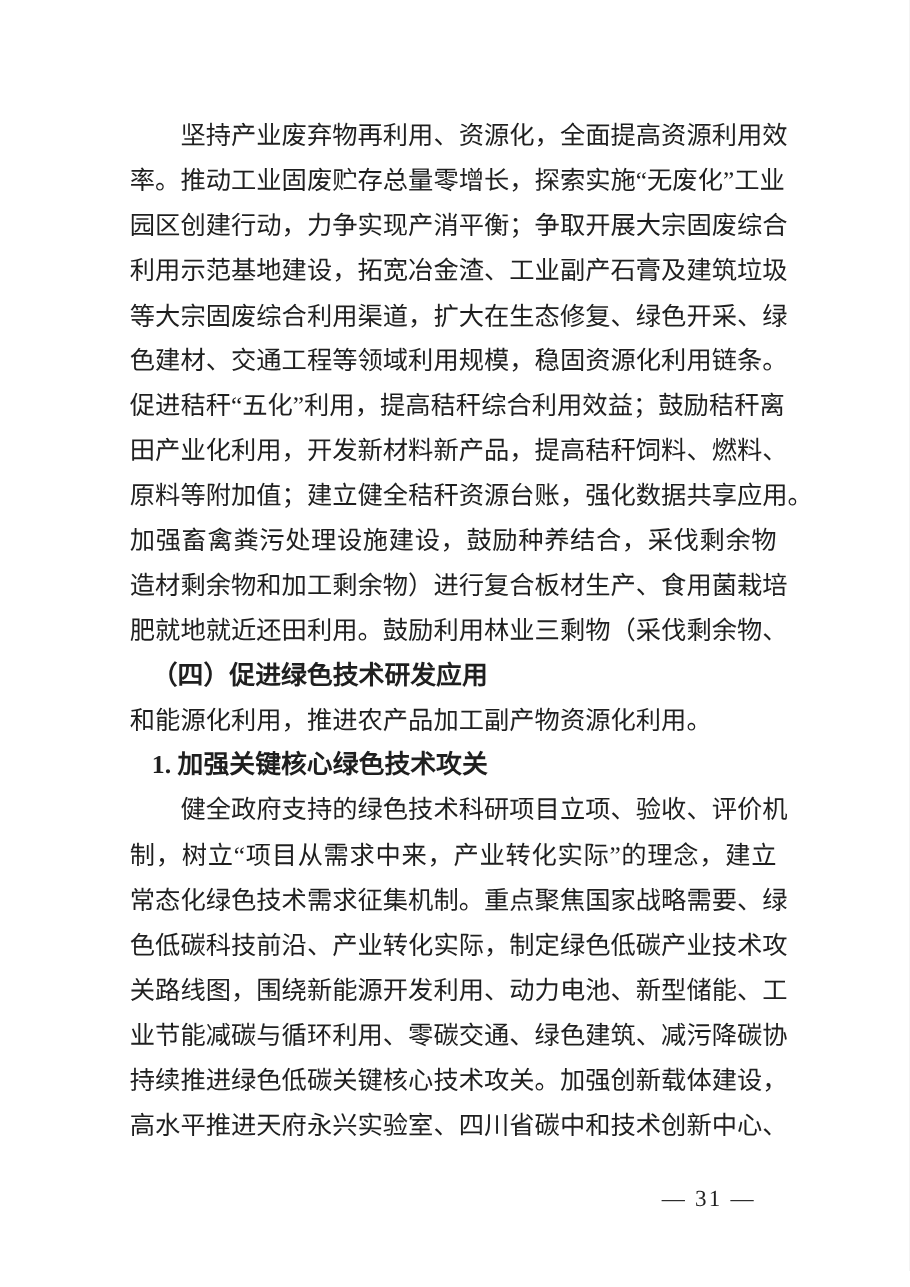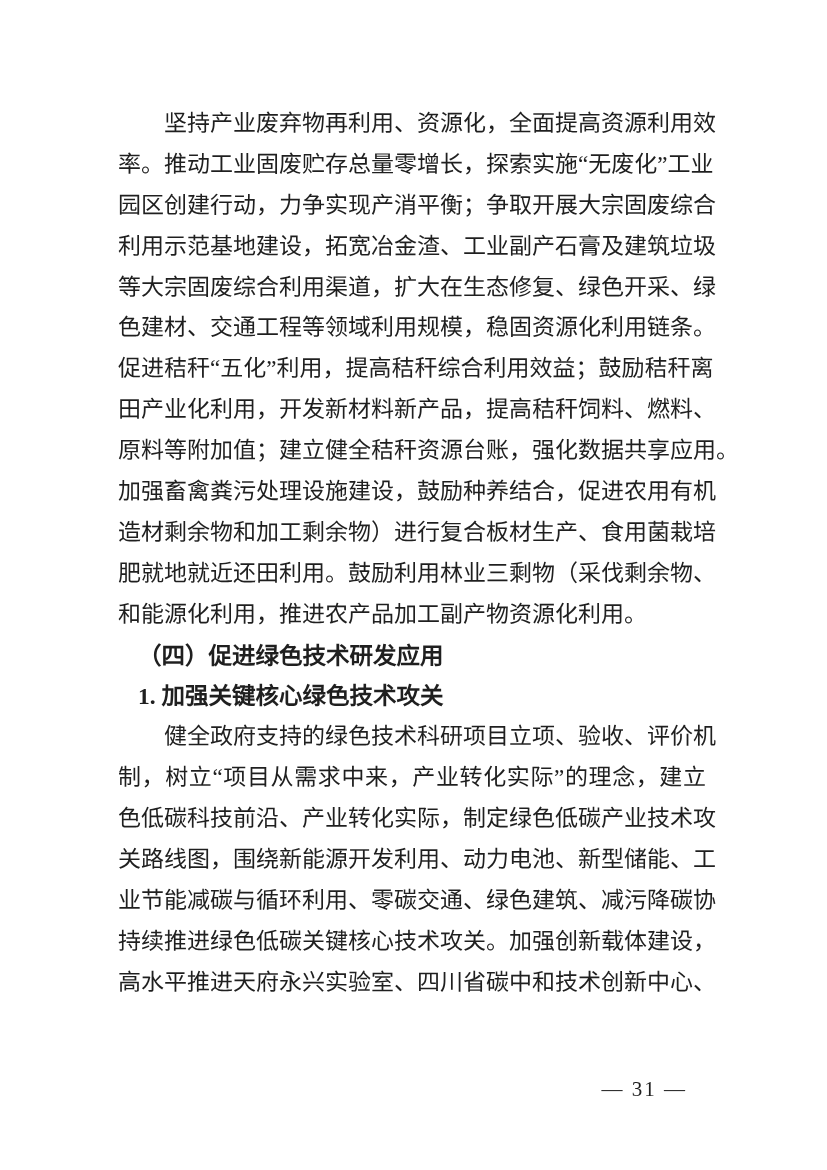--- a/index.html
+++ b/index.html
@@ -62,28 +62,29 @@
   <div class="content">
       <div class="line para-start">坚持产业废弃物再利用、资源化，全面提高资源利用效</div>
       <div class="line body">率。推动工业固废贮存总量零增长，探索实施“无废化”工业</div>
       <div class="line body">园区创建行动，力争实现产消平衡；争取开展大宗固废综合</div>
       <div class="line body">利用示范基地建设，拓宽冶金渣、工业副产石膏及建筑垃圾</div>
       <div class="line body">等大宗固废综合利用渠道，扩大在生态修复、绿色开采、绿</div>
       <div class="line body">色建材、交通工程等领域利用规模，稳固资源化利用链条。</div>
       <div class="line body">促进秸秆“五化”利用，提高秸秆综合利用效益；鼓励秸秆离</div>
       <div class="line body">田产业化利用，开发新材料新产品，提高秸秆饲料、燃料、</div>
       <div class="line body">原料等附加值；建立健全秸秆资源台账，强化数据共享应用。</div>
-      <div class="line body">加强畜禽粪污处理设施建设，鼓励种养结合，促进农用有机</div>
+      <div class="line body">加强畜禽粪污处理设施建设，鼓励种养结合，采伐剩余物</div>
       <div class="line body">造材剩余物和加工剩余物）进行复合板材生产、食用菌栽培</div>
       <div class="line body">肥就地就近还田利用。鼓励利用林业三剩物（采伐剩余物、</div>
+      <div class="line heading">（四）促进绿色技术研发应用</div>
       <div class="line para-end">和能源化利用，推进农产品加工副产物资源化利用。</div>
-      <div class="line heading">（四）促进绿色技术研发应用</div>
       <div class="line subheading">1. 加强关键核心绿色技术攻关</div>
       <div class="line para-start">健全政府支持的绿色技术科研项目立项、验收、评价机</div>
       <div class="line body">制，树立“项目从需求中来，产业转化实际”的理念，建立</div>
+      <div class="line body">常态化绿色技术需求征集机制。重点聚焦国家战略需要、绿</div>
       <div class="line body">色低碳科技前沿、产业转化实际，制定绿色低碳产业技术攻</div>
       <div class="line body">关路线图，围绕新能源开发利用、动力电池、新型储能、工</div>
       <div class="line body">业节能减碳与循环利用、零碳交通、绿色建筑、减污降碳协</div>
       <div class="line body">持续推进绿色低碳关键核心技术攻关。加强创新载体建设，</div>
       <div class="line body">高水平推进天府永兴实验室、四川省碳中和技术创新中心、</div>
     </div>
   <div class="page-number">— 31 —</div>
 </div>
 
 </body></html>

